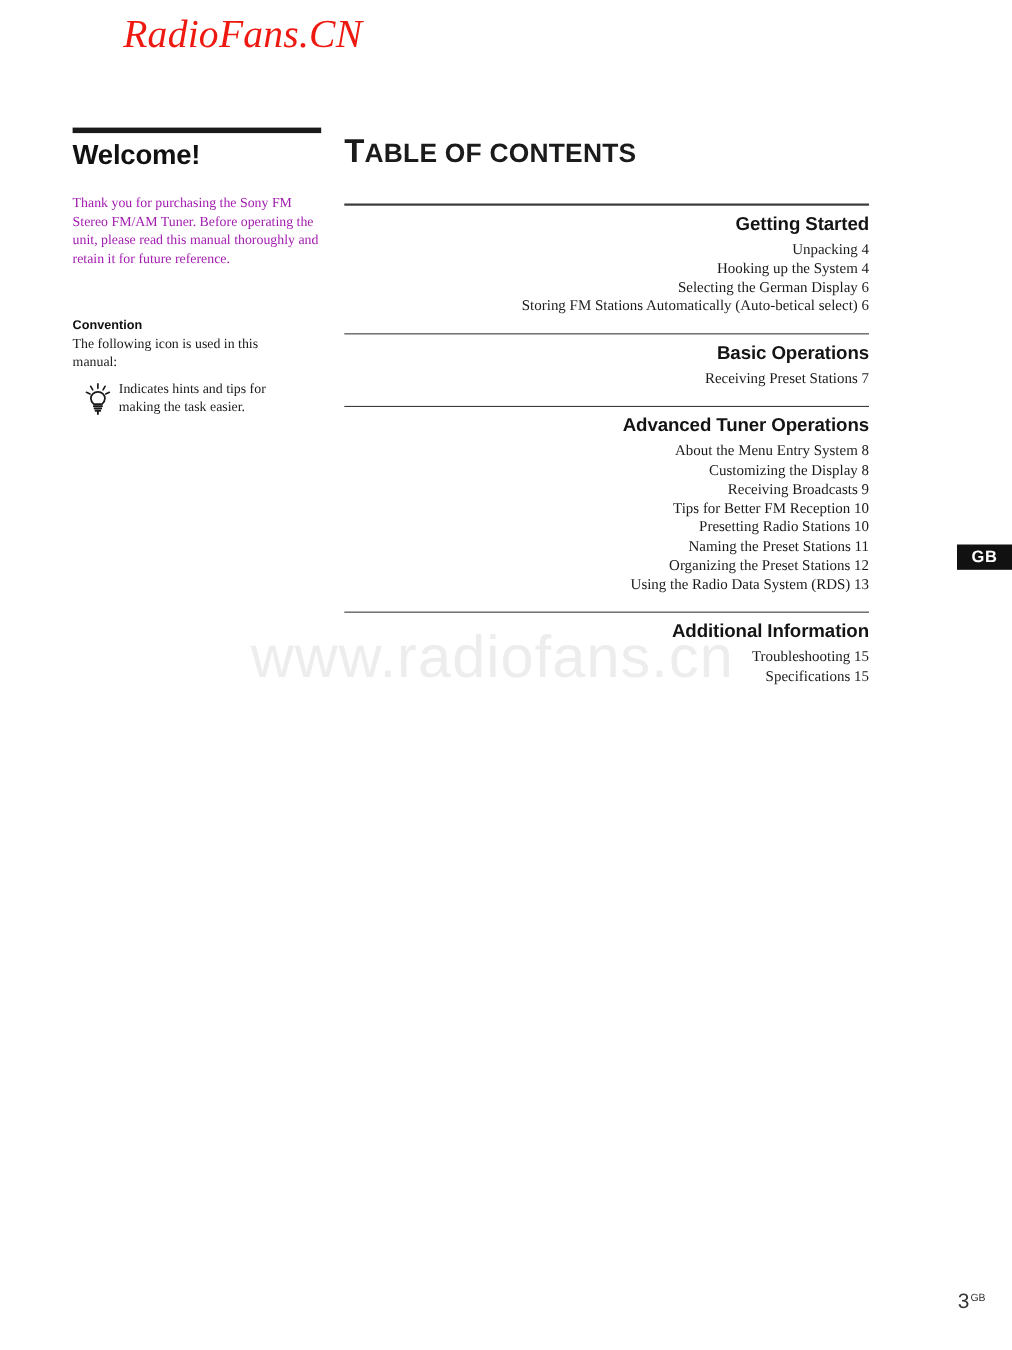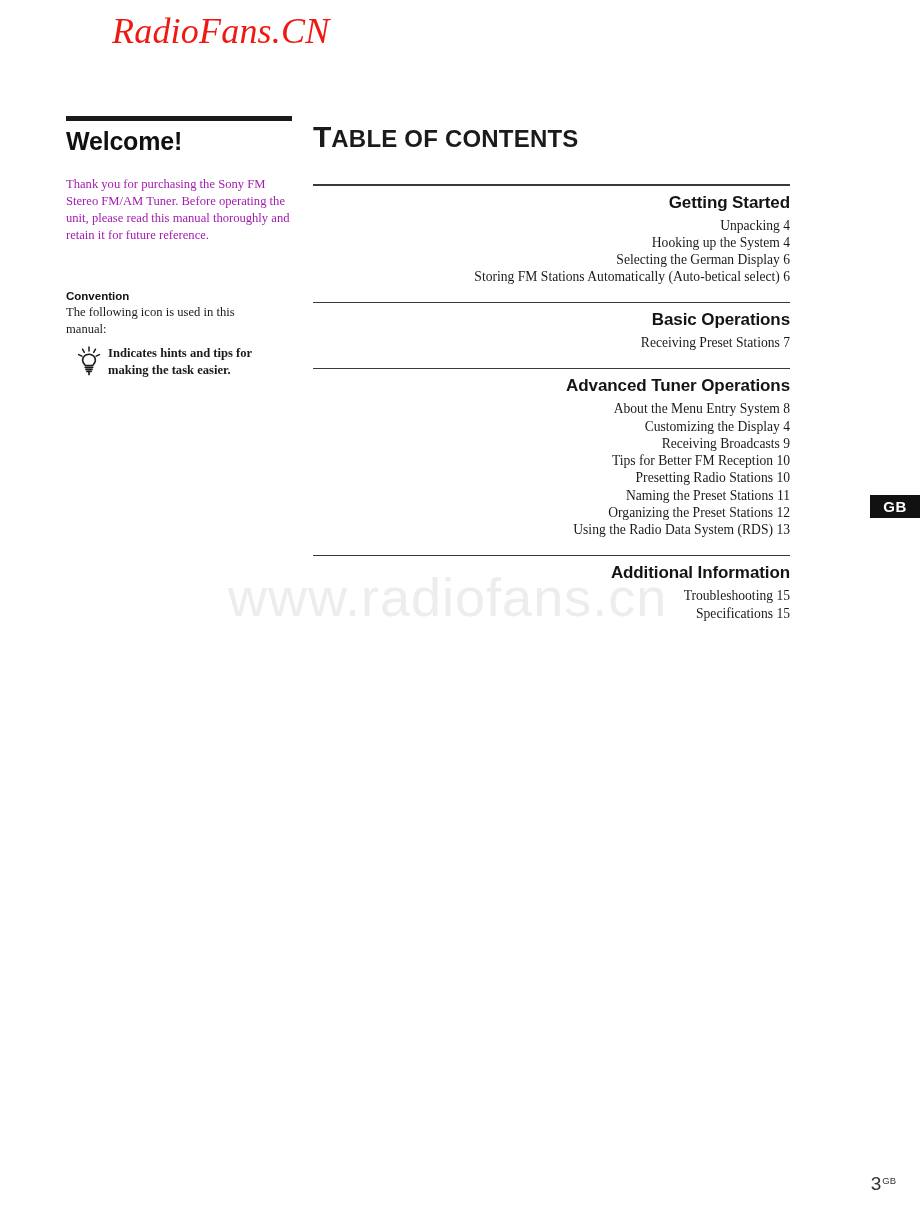--- a/index.html
+++ b/index.html
@@ -82,24 +82,23 @@
   }
   #convention-body {
     font-family: "Liberation Serif", serif;
     font-size: 12.6px;
     line-height: 17px;
     margin: 0;
     width: 200px;
   }
   #tip-row {
     display: flex;
-    align-items: flex-start;
+    align-items: center;
     margin-top: 7px;
     padding-left: 10px;
-    font-weight: bold;
   }
   #tip-icon {
     width: 26px;
     min-width: 26px;
     height: 30px;
     margin-right: 6px;
     margin-top: 1px;
   }
   #tip-text {
     font-family: "Liberation Serif", serif;
@@ -263,21 +262,21 @@
     <ul class="section-entries">
       <li>Receiving Preset Stations 7</li>
     </ul>
   </div>
 
   <div class="toc-section">
     <div class="section-rule"></div>
     <h2 class="section-heading">Advanced Tuner Operations</h2>
     <ul class="section-entries">
       <li>About the Menu Entry System 8</li>
-      <li>Customizing the Display 4</li>
+      <li>Customizing the Display 8</li>
       <li>Receiving Broadcasts 9</li>
       <li>Tips for Better FM Reception 10</li>
       <li>Presetting Radio Stations 10</li>
       <li>Naming the Preset Stations 11</li>
       <li>Organizing the Preset Stations 12</li>
       <li>Using the Radio Data System (RDS) 13</li>
     </ul>
   </div>
 
   <div class="toc-section">

